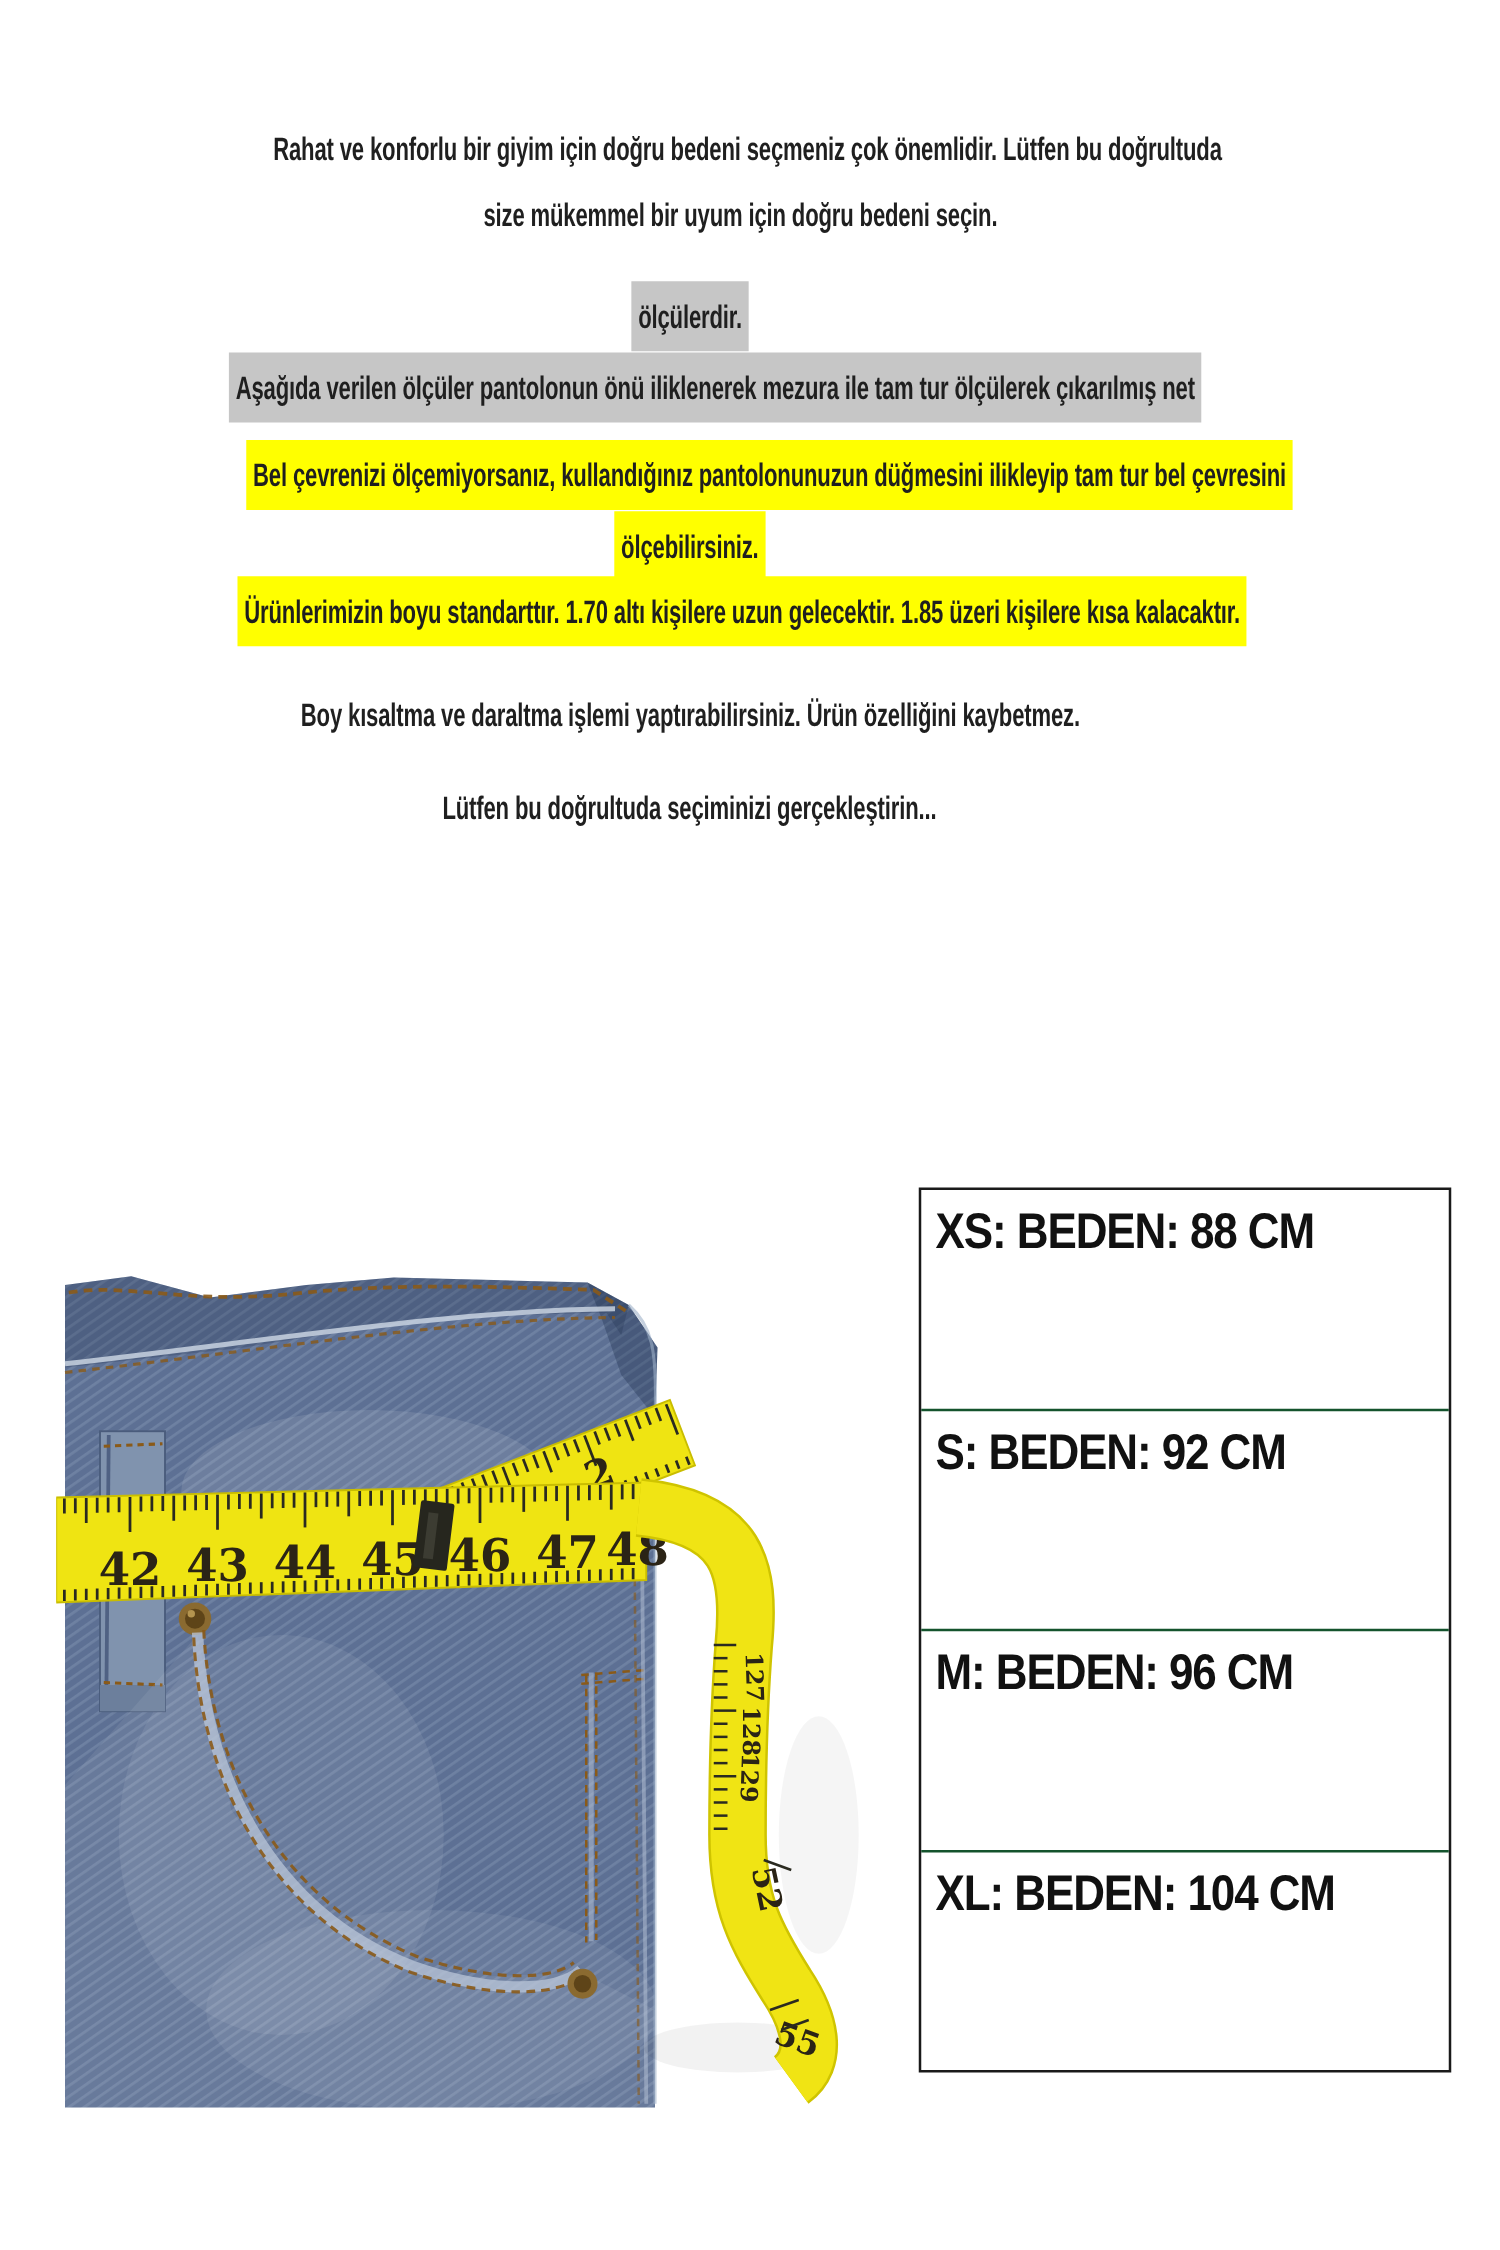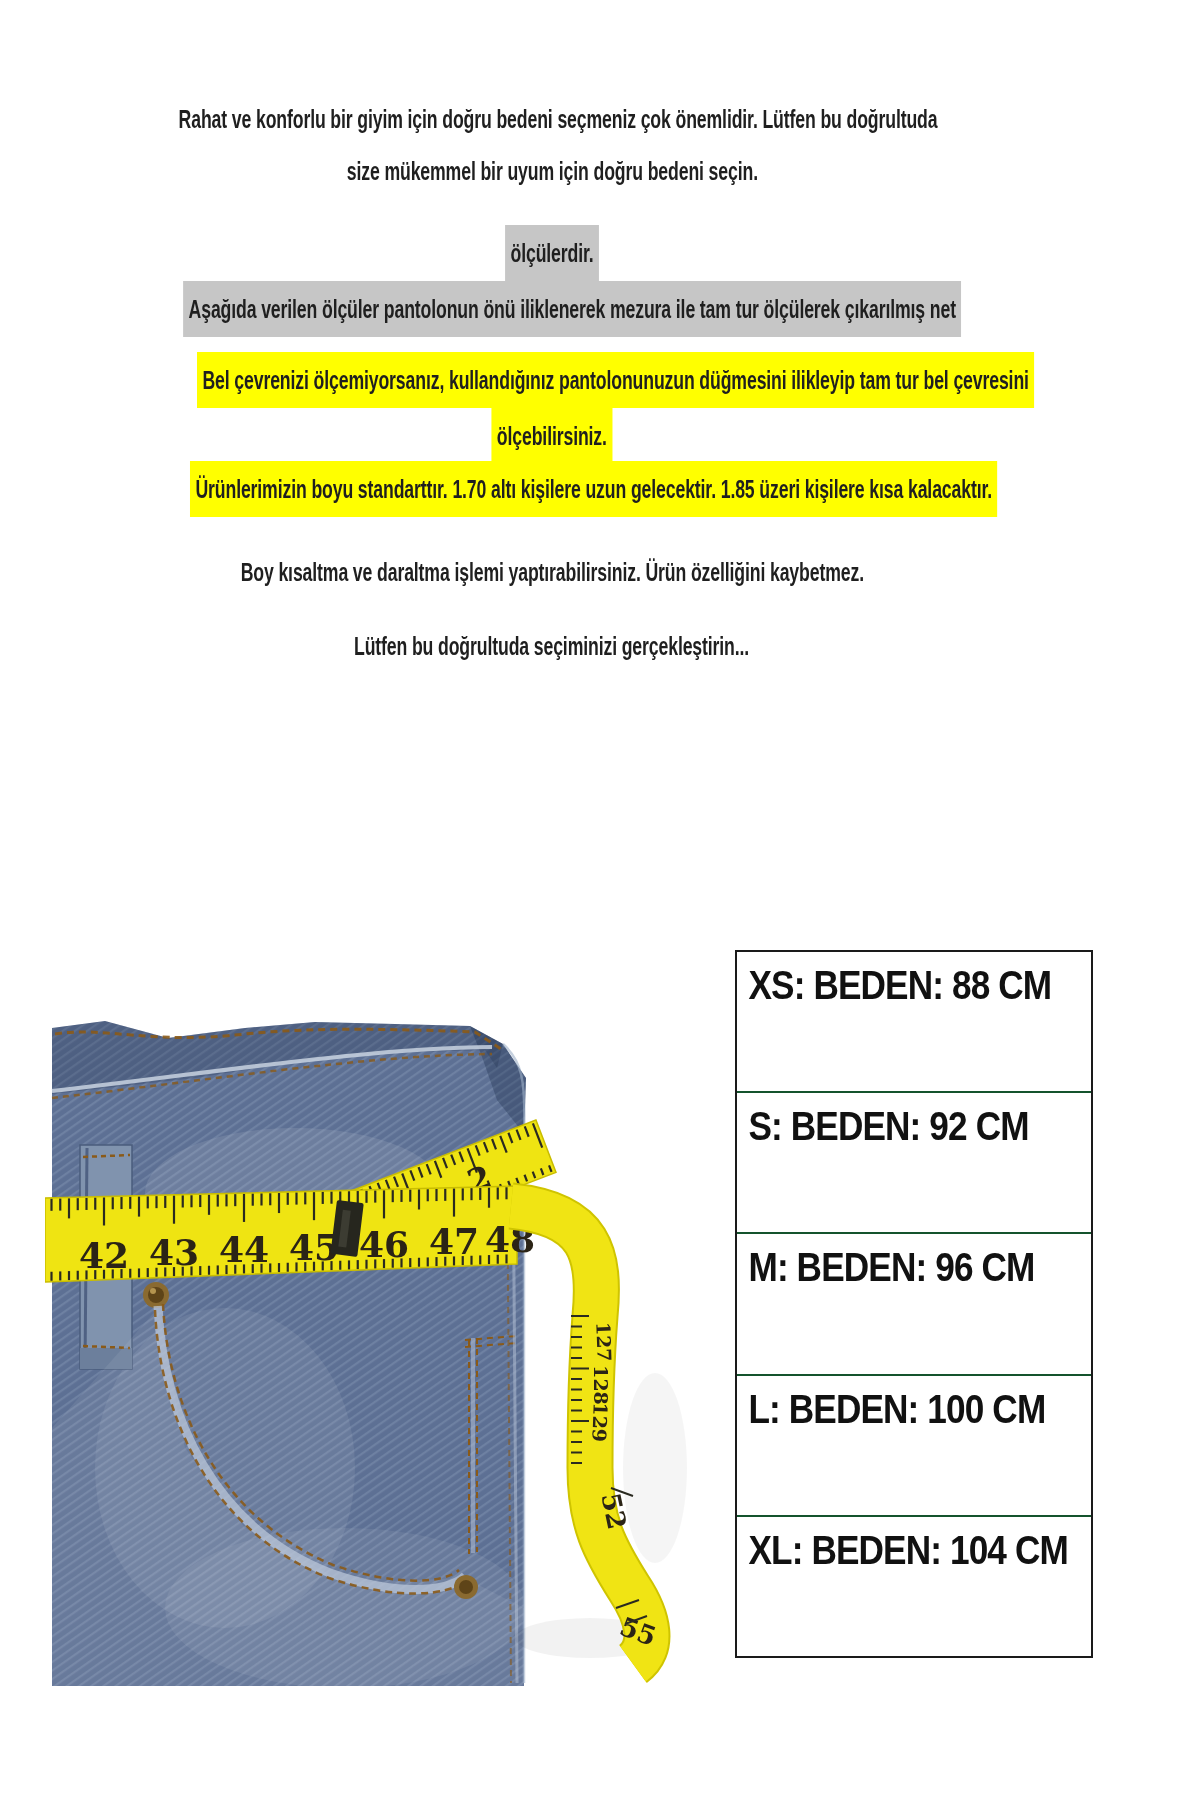--- a/index.html
+++ b/index.html
@@ -10,39 +10,39 @@
   .copy{position:absolute;left:0;width:1104px;text-align:center;}
   .copy .ln{display:block;line-height:48px;white-space:nowrap;}
   .tline{
     display:inline-block;transform:scaleX(0.68);transform-origin:50% 50%;
     font-size:26px;font-weight:700;letter-spacing:-0.2px;white-space:nowrap;color:#1f1f1f;
   }
   .hl-gray .tline{background:#c6c6c6;padding:4px 8px;}
   .hl-yellow .tline{background:#ffff00;padding:4px 8px;}
   
   .size-table{
-    position:absolute;left:735px;top:950px;width:358px;height:708px;
+    position:absolute;left:735px;top:950px;width:426px;height:708px;
     border:2px solid #1a1a1a;background:#ffffff;display:flex;flex-direction:column;box-sizing:border-box;
   }
   .size-row{flex:1;border-top:2px solid #14532d;box-sizing:border-box;}
   .size-row:first-child{border-top:none;}
   .size-row .lbl{
     display:inline-block;transform:scaleX(0.88);transform-origin:0 0;
     font-size:40px;font-weight:700;letter-spacing:-1px;color:#111;
     padding:11px 0 0 13px;white-space:nowrap;
   }
   .photo{position:absolute;left:45px;top:948px;width:680px;height:750px;}
   svg text{font-family:"DejaVu Serif",serif;font-weight:700;fill:#2b2416;}
 </style>
 </head>
 <body>
 
 <div class="page">
 
-  <div class="copy" style="top:95px;">
+  <div class="copy" style="top:95px;padding-left:40px;">
     <span class="ln"><span class="tline">Rahat ve konforlu bir giyim için doğru bedeni seçmeniz çok önemlidir.  Lütfen bu doğrultuda</span></span>
     <span class="ln"><span class="tline">size mükemmel bir uyum için doğru bedeni seçin.</span></span>
   </div>
 
   <div class="copy hl-gray" style="top:225px;">
     <span class="ln"><span class="tline">ölçülerdir.</span></span>
     <span class="ln"><span class="tline">Aşağıda verilen ölçüler pantolonun önü iliklenerek mezura ile tam tur ölçülerek çıkarılmış net</span></span>
   </div>
 
   <div class="copy hl-yellow" style="top:352px;">
@@ -340,17 +340,16 @@
         <line x1="571" y1="660" x2="594" y2="652" stroke="#2a2a20" stroke-width="2"></line>
         <line x1="580" y1="676" x2="602" y2="668" stroke="#2a2a20" stroke-width="2"></line>
       </g>
     </svg>
   </div>
 
   <div class="size-table">
     <div class="size-row"><span class="lbl">XS: BEDEN: 88 CM</span></div>
     <div class="size-row"><span class="lbl">S: BEDEN: 92 CM</span></div>
     <div class="size-row"><span class="lbl">M: BEDEN: 96 CM</span></div>
-    <div class="size-row"><span class="lbl">L: BEDEN: 100 CM</span></div>
     <div class="size-row"><span class="lbl">XL: BEDEN: 104 CM</span></div>
   </div>
 
 </div>
 
 </body></html>

